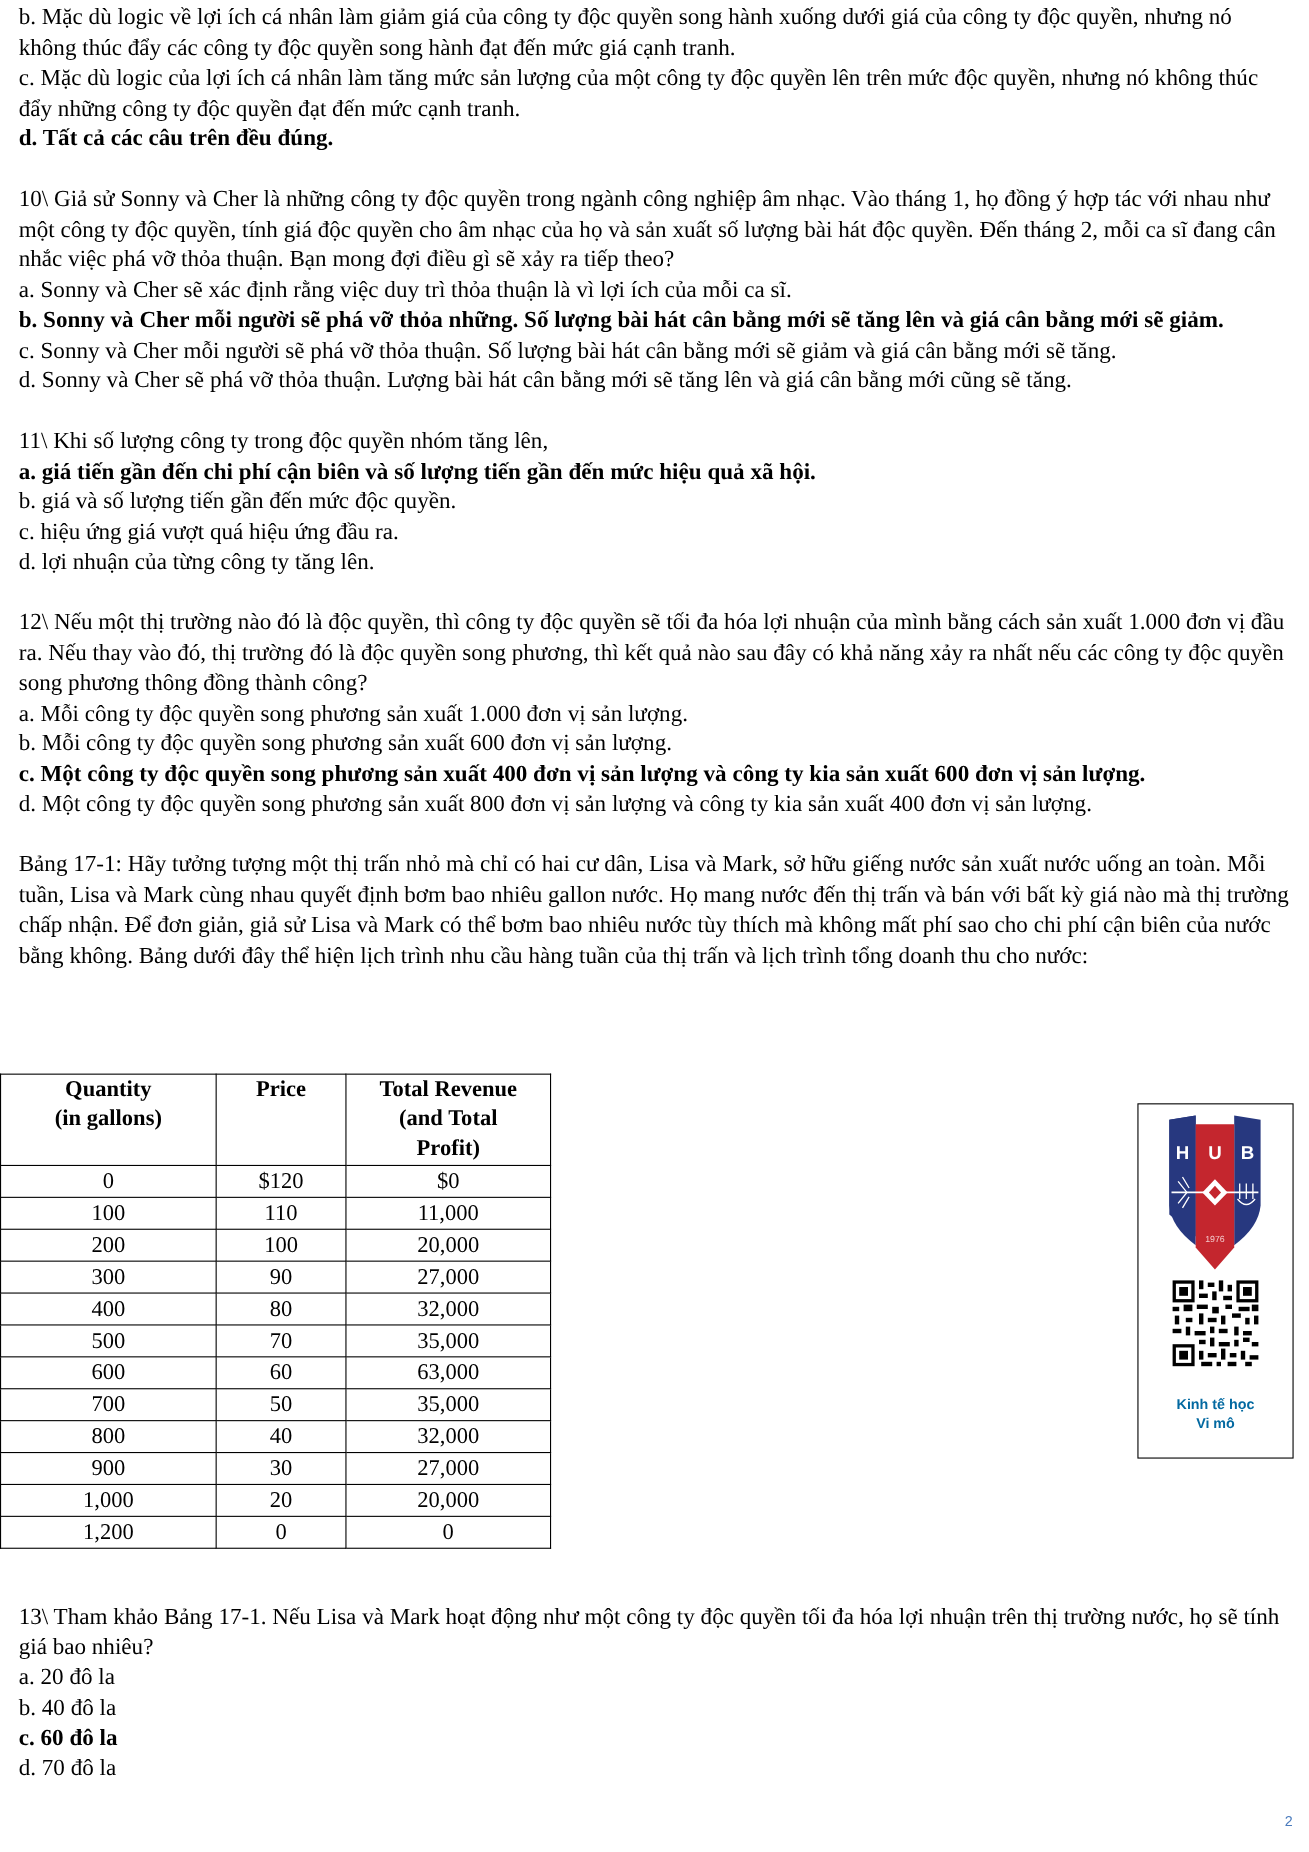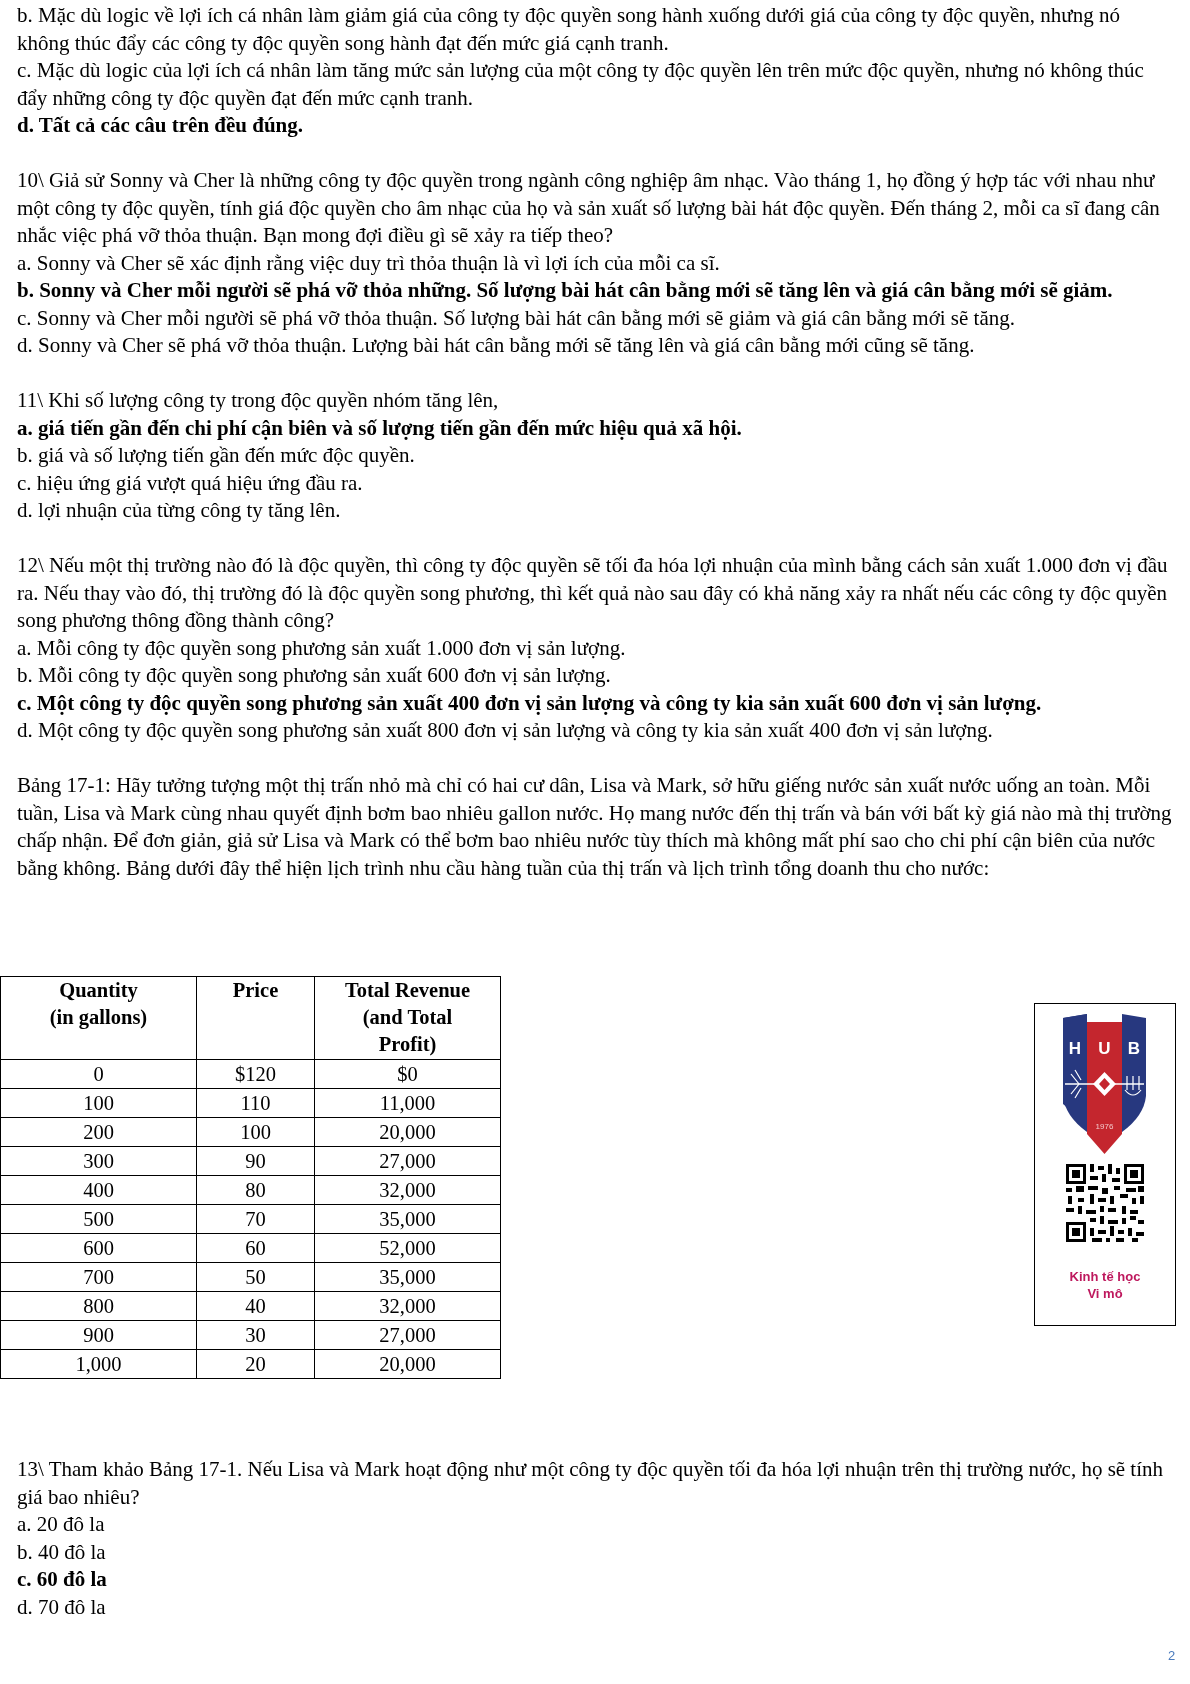--- a/index.html
+++ b/index.html
@@ -12,21 +12,21 @@
   .table-wrap { position:absolute; left:0; top:976px; }
   table { border-collapse:collapse; font-size:20.5px; }
   td, th { border:1.5px solid #000; text-align:center; padding:0; }
   th { font-weight:bold; line-height:27px; vertical-align:top; height:82px; }
   td { height:28px; line-height:28px; }
   .c1 { width:195px; } .c2 { width:117px; } .c3 { width:185px; }
   .logo-box { position:absolute; left:1034px; top:1003px; width:142px; height:323px;
               border:1.5px solid #000; box-sizing:border-box; background:#fff; }
   .logo-label { position:absolute; left:0; width:100%; text-align:center;
                 font-family:"Liberation Sans","DejaVu Sans",sans-serif; font-weight:bold;
-                font-size:13px; line-height:17px; color:#be185d; }
+                font-size:13px; line-height:17px; color:#0369a1; }
   .page-num { position:absolute; left:1168px; top:1648px; font-family:"Liberation Sans","DejaVu Sans",sans-serif;
               font-size:13px; color:#4a7bbd; }
 </style>
 </head>
 <body>
 
 <div class="page">
 
   <p class="p">b. Mặc dù logic về lợi ích cá nhân làm giảm giá của công ty độc quyền song hành xuống dưới giá của công ty độc quyền, nhưng nó không thúc đẩy các công ty độc quyền song hành đạt đến mức giá cạnh tranh.</p>
   <p class="p">c. Mặc dù logic của lợi ích cá nhân làm tăng mức sản lượng của một công ty độc quyền lên trên mức độc quyền, nhưng nó không thúc đẩy những công ty độc quyền đạt đến mức cạnh tranh.</p>
@@ -102,41 +102,46 @@
           <td class="c3">32,000</td>
         </tr>
         <tr>
           <td class="c1">500</td>
           <td class="c2">70</td>
           <td class="c3">35,000</td>
         </tr>
         <tr>
           <td class="c1">600</td>
           <td class="c2">60</td>
-          <td class="c3">52,000</td>
+          <td class="c3">63,000</td>
         </tr>
         <tr>
           <td class="c1">700</td>
           <td class="c2">50</td>
           <td class="c3">35,000</td>
         </tr>
         <tr>
           <td class="c1">800</td>
           <td class="c2">40</td>
           <td class="c3">32,000</td>
         </tr>
         <tr>
           <td class="c1">900</td>
           <td class="c2">30</td>
           <td class="c3">27,000</td>
         </tr>
         <tr>
           <td class="c1">1,000</td>
           <td class="c2">20</td>
           <td class="c3">20,000</td>
+        </tr>
+        <tr>
+          <td class="c1">1,200</td>
+          <td class="c2">0</td>
+          <td class="c3">0</td>
         </tr>
       </tbody>
   </table>
 </div>
 
 <div class="logo-box">
   <svg width="139" height="320" viewBox="0 0 139 320" style="position:absolute;left:0;top:0;">
 
     <path d="M28 14 L52 10 L52 120 L28 100 Z" fill="#27387f"></path>
     <path d="M28 14 L28 92 Q30 112 52 128 L52 10 Z" fill="#27387f"></path>

